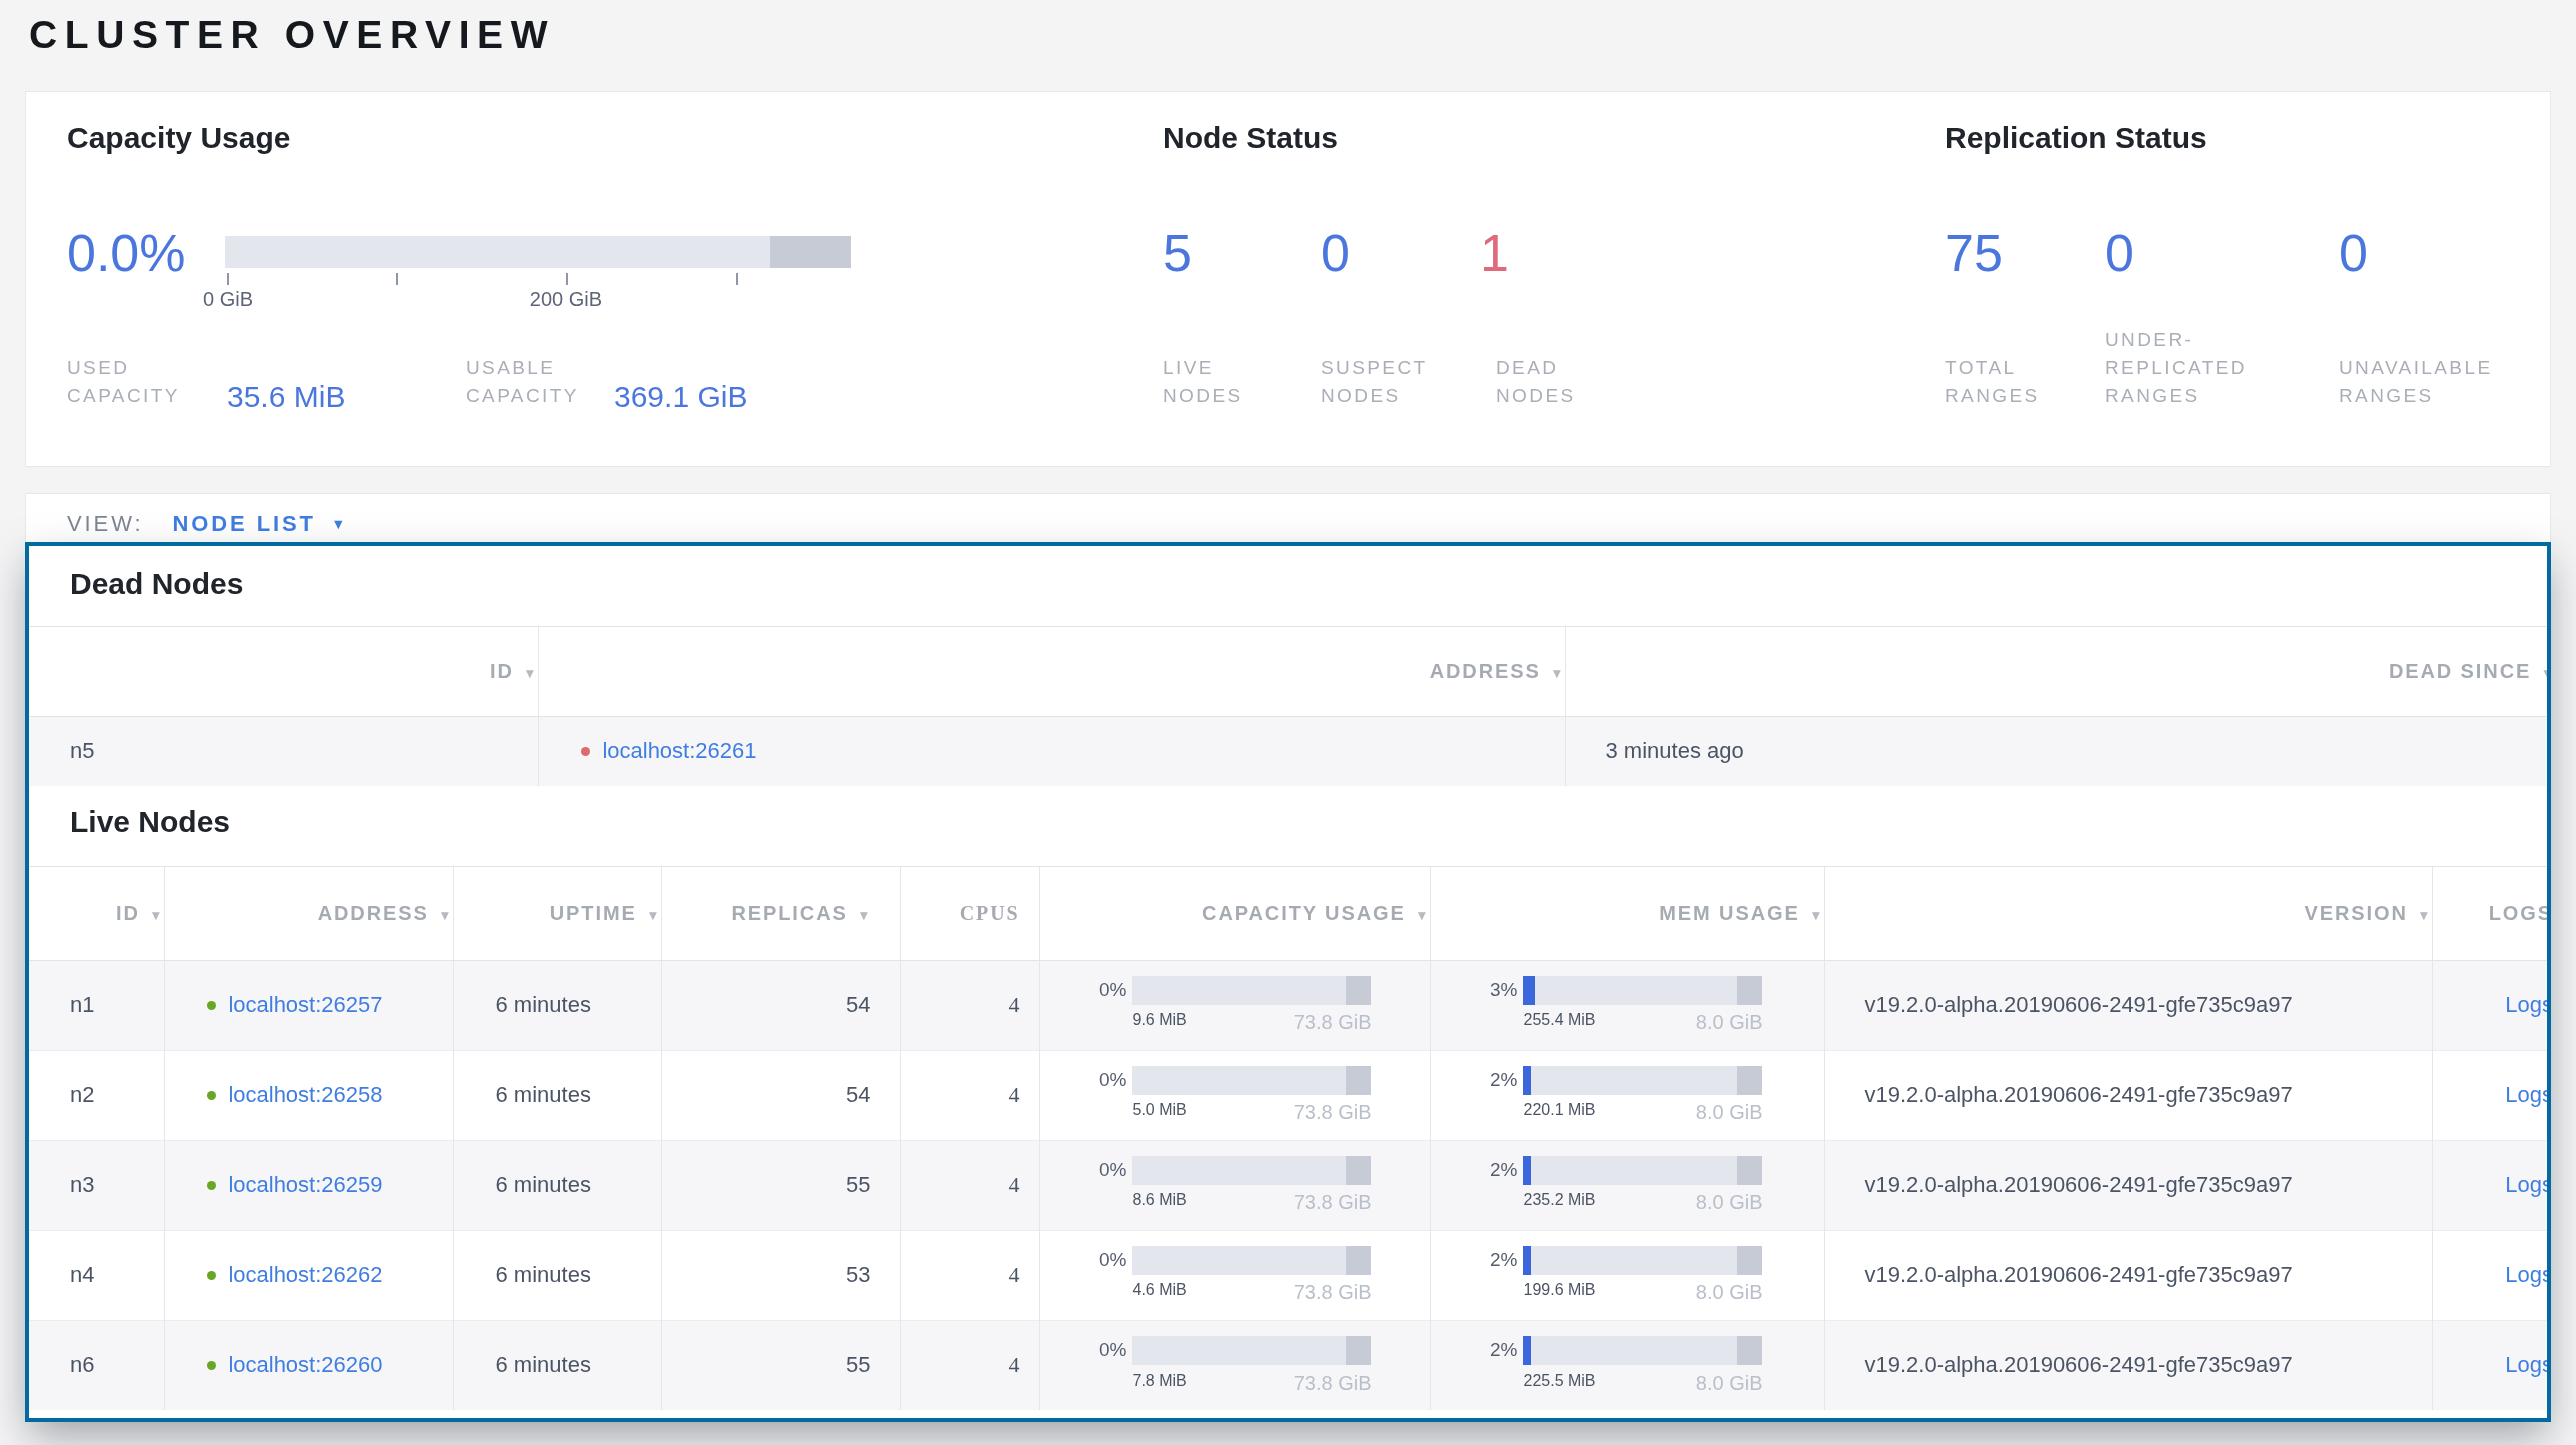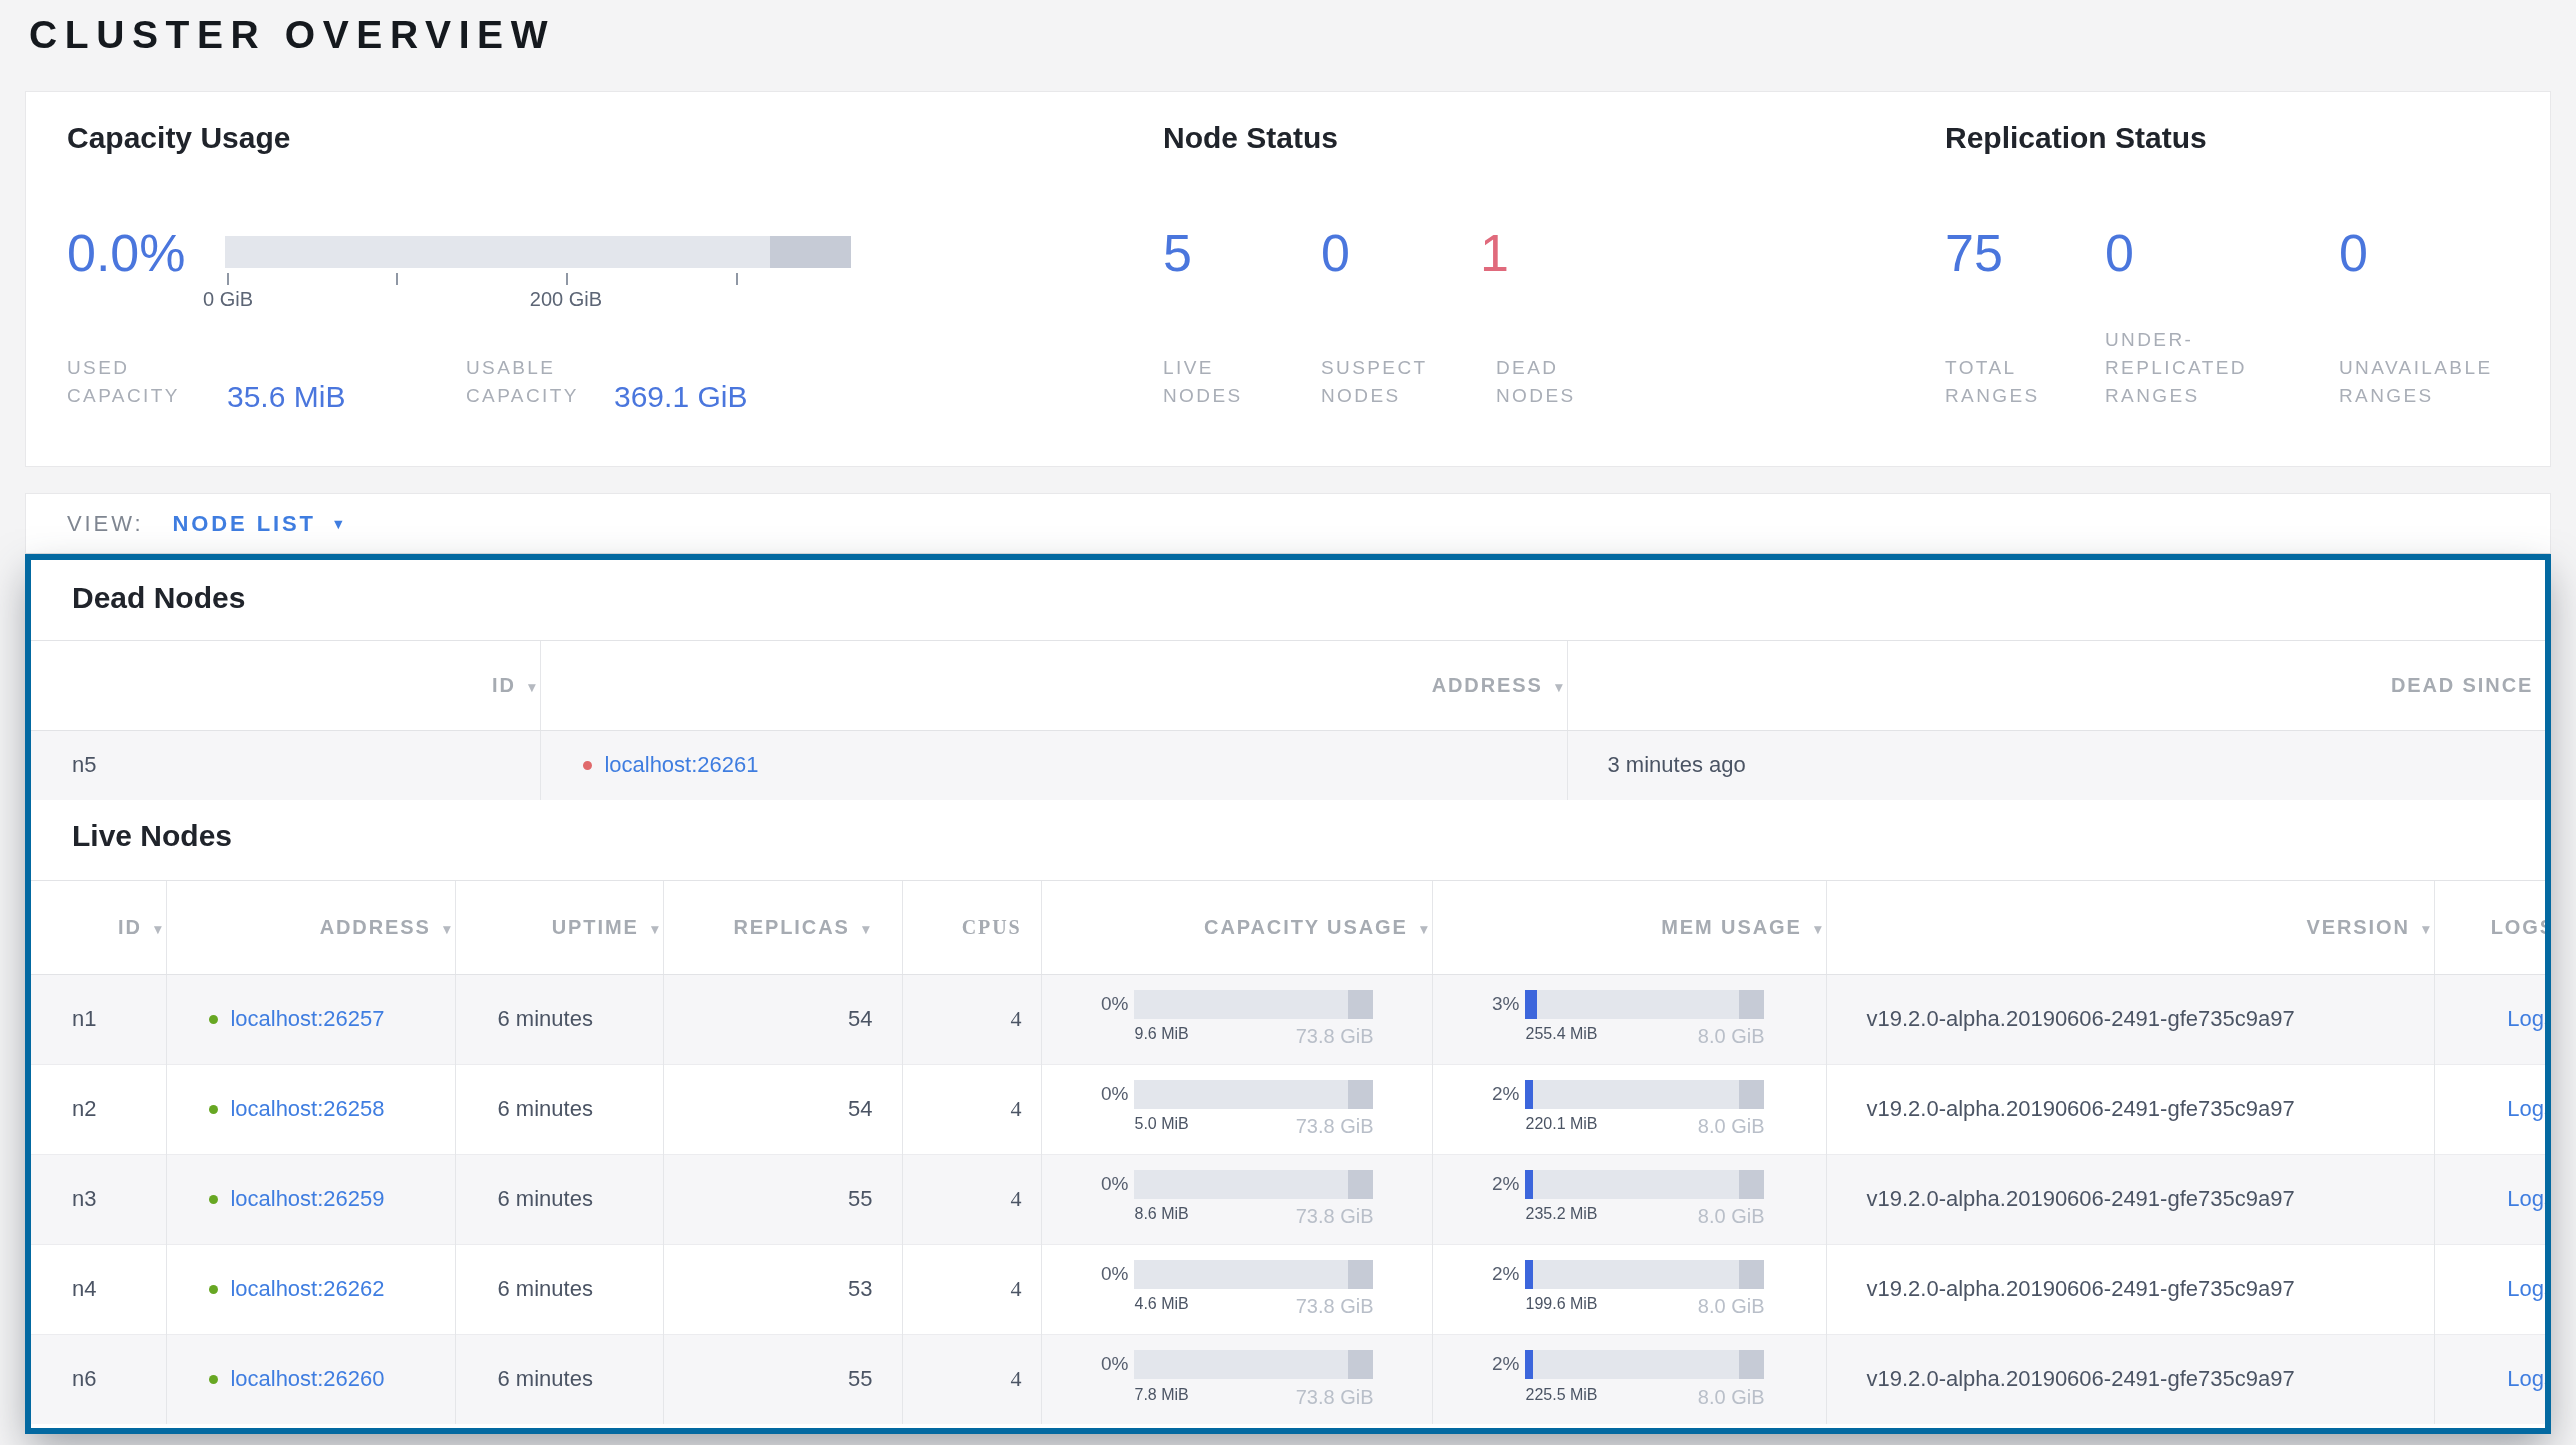--- a/index.html
+++ b/index.html
@@ -49,22 +49,22 @@
     position:absolute;left:25px;top:493px;width:2526px;height:61px;
     background:#fff;border:1px solid #e8e8ea;border-bottom:1px solid #dcdee1;
     display:flex;align-items:center;padding-left:41px;
   }
   .view-label{font-size:22px;letter-spacing:2.9px;color:#7f8691;}
   .view-select{display:flex;align-items:center;margin-left:29px;cursor:pointer;}
   .view-selected{font-size:22px;letter-spacing:2.9px;font-weight:600;color:var(--link);}
   .view-caret{font-size:14.3px;color:var(--link);margin-left:15.3px;}
   
   .lower-card{
-    position:absolute;left:25px;top:554px;width:2526px;height:880px;
-    background:#fff;border:6px solid #0369a1;
+    position:absolute;left:25px;top:542px;width:2526px;height:880px;
+    background:#fff;border:4px solid #0369a1;
     box-shadow:0 17px 40px -3.8px rgba(70,75,85,.5);
     overflow:hidden;
   }
   .tbl-heading{margin:21px 0 25px 41px;font-size:30px;font-weight:600;color:#20242b;}
   .tbl-heading.live{margin:19px 0 27px 41px;}
   table{width:100%;border-collapse:collapse;table-layout:fixed;}
   thead th{
     font-size:20px;font-weight:600;letter-spacing:1.9px;color:#a6abb2;
     text-align:right;vertical-align:middle;white-space:nowrap;
     border-top:1px solid #e2e3e6;border-bottom:1px solid #e2e3e6;

